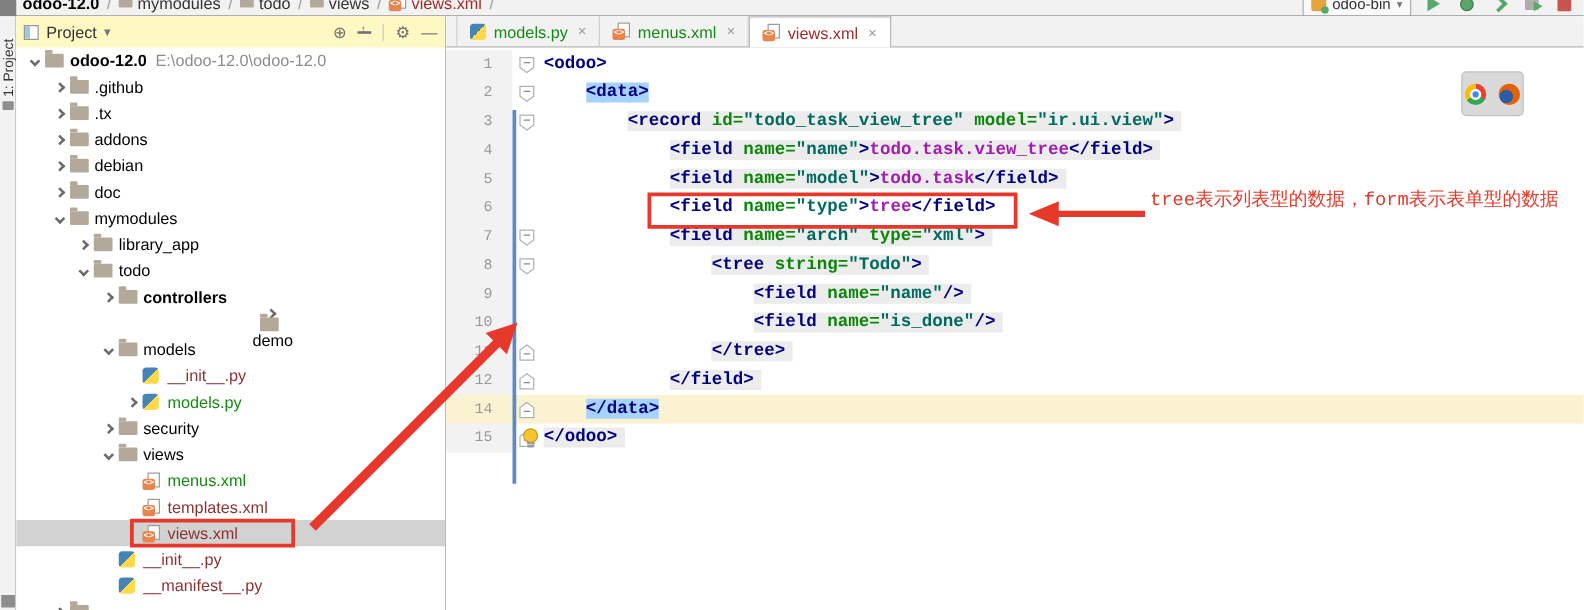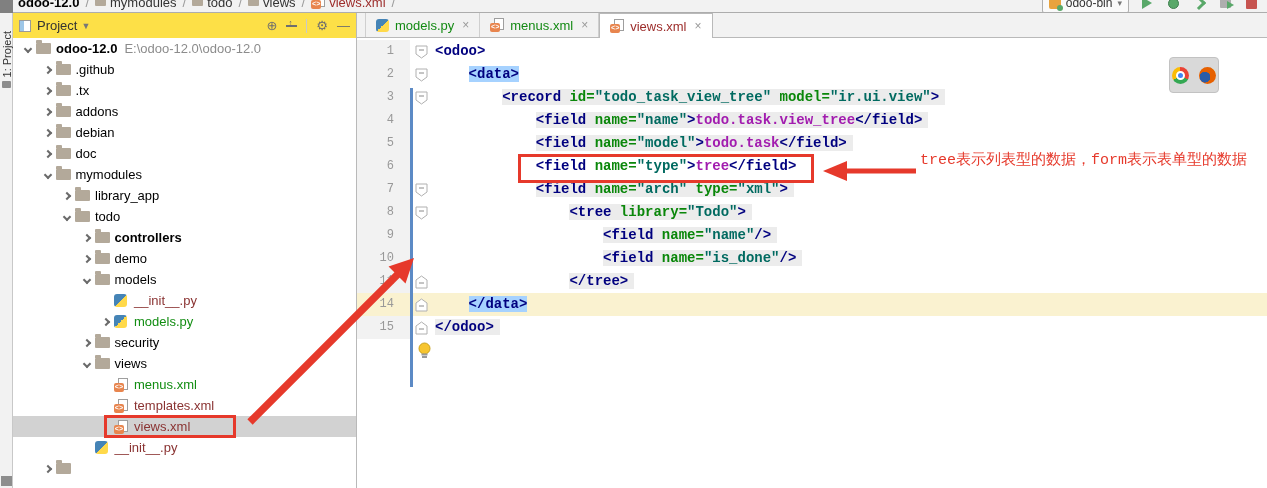--- a/index.html
+++ b/index.html
@@ -42,21 +42,21 @@
   #left-stripe { position:absolute; left:0; top:13px; width:13px; height:475px; background:#f2f2f2;
                  border-right:1px solid #c8c8c8; }
   #stripe-btn { position:absolute; left:0; top:18px; width:13px; height:110px;
                 display:flex; flex-direction:column; align-items:center; }
   #stripe-label { writing-mode:vertical-rl; transform:rotate(180deg); font-size:11px; color:#333; }
   .stripe-folder { width:9px; height:7px; background:#8d8d8d; border-radius:1px; margin-top:4px; }
   #stripe-bottom-sq { position:absolute; left:1px; top:463px; width:11px; height:10px; background:#8d8d8d; }
 
   
   #project-panel { position:absolute; left:13px; top:13px; width:343px; height:475px; background:#fff; }
-  #project-header { height:25px; background:#fde047; display:flex; align-items:center; padding:0 6px;
+  #project-header { height:25px; background:#fef9c3; display:flex; align-items:center; padding:0 6px;
                     font-size:13px; color:#333;justify-content:center; }
   .tw-icon { width:12px; height:12px; border:1px solid #9a9a9a; background:#fff; margin-right:6px; position:relative; }
   .tw-icon::before { content:''; position:absolute; left:0; top:0; width:4px; height:10px; background:#9ec7e8; }
   #project-title { font-weight:normal; }
   #project-caret { color:#777; font-size:9px; margin-left:4px; }
   #header-icons { margin-left:auto; display:flex; align-items:center; gap:9px; color:#6e6e6e; }
   .hdr-ico { font-size:13px; line-height:13px; }
   .hdr-divider { width:1px; height:14px; background:#c9c9c9; }
   .collapse-ico { position:relative; width:11px; height:12px; }
   .collapse-ico::before { content:''; position:absolute; left:0; top:5px; width:11px; height:2px; background:#6e6e6e; }
@@ -303,21 +303,21 @@
         </div>
         <div class="tree-row" style="padding-left: 65.5px; font-weight: bold;">
           <span class="chev-box">
             <span class="chev closed"></span>
           </span>
           <span class="ic-box">
             <span class="ic-folder"></span>
           </span>
           <span class="lbl">controllers</span>
         </div>
-        <div class="tree-row" style="padding-left: 65.5px;">
+        <div class="tree-row" style="padding-left: 65.5px; flex-direction: column;">
           <span class="chev-box">
             <span class="chev closed"></span>
           </span>
           <span class="ic-box">
             <span class="ic-folder"></span>
           </span>
           <span class="lbl">demo</span>
         </div>
         <div class="tree-row" style="padding-left: 65.5px;">
           <span class="chev-box">
@@ -391,20 +391,27 @@
             </span>
           </span>
           <span class="lbl red">views.xml</span>
         </div>
         <div class="tree-row" style="padding-left: 65.5px;">
           <span class="chev-box"></span>
           <span class="ic-box">
             <span class="ic-py"></span>
           </span>
           <span class="lbl red">__init__.py</span>
+        </div>
+        <div class="tree-row" style="padding-left: 65.5px;">
+          <span class="chev-box"></span>
+          <span class="ic-box">
+            <span class="ic-py"></span>
+          </span>
+          <span class="lbl red">__manifest__.py</span>
         </div>
         <div class="tree-row" style="padding-left: 26.5px;">
           <span class="chev-box">
             <span class="chev closed"></span>
           </span>
           <span class="ic-box">
             <span class="ic-folder"></span>
           </span>
           <span class="lbl"></span>
         </div>
@@ -495,41 +502,51 @@
           <span class="src">            <span class="stripe-bg"><span class="t-tag">&lt;field</span><span class="t-attr"> name=</span><span class="t-val">"arch"</span><span class="t-attr"> type=</span><span class="t-val">"xml"</span><span class="t-tag">&gt;</span></span></span>
         </div>
         <div class="code-row">
           <span class="ln">8</span>
           <span class="fold">
             <svg width="13" height="14" class="fold-svg">
               <path d="M1 1 h11 v8 l-5.5 4 L1 9 Z" fill="#fff" stroke="#b0b0b0"></path>
               <line x1="4" x2="9" y1="5" y2="5" stroke="#8a8a8a"></line>
             </svg>
           </span>
-          <span class="src">                <span class="stripe-bg"><span class="t-tag">&lt;tree</span><span class="t-attr"> library=</span><span class="t-val">"Todo"</span><span class="t-tag">&gt;</span></span></span>
+          <span class="src">                <span class="stripe-bg"><span class="t-tag">&lt;tree</span><span class="t-attr"> string=</span><span class="t-val">"Todo"</span><span class="t-tag">&gt;</span></span></span>
         </div>
         <div class="code-row">
           <span class="ln">9</span>
           <span class="fold"></span>
           <span class="src">                    <span class="stripe-bg"><span class="t-tag">&lt;field</span><span class="t-attr"> name=</span><span class="t-val">"name"</span><span class="t-tag">/&gt;</span></span></span>
         </div>
         <div class="code-row">
           <span class="ln">10</span>
           <span class="fold"></span>
           <span class="src">                    <span class="stripe-bg"><span class="t-tag">&lt;field</span><span class="t-attr"> name=</span><span class="t-val">"is_done"</span><span class="t-tag">/&gt;</span></span></span>
         </div>
         <div class="code-row">
           <span class="ln">11</span>
           <span class="fold">
             <svg width="13" height="14" class="fold-svg">
               <path d="M1 13 h11 v-8 L6.5 1 L1 5 Z" fill="#fff" stroke="#b0b0b0"></path>
               <line x1="4" x2="9" y1="8" y2="8" stroke="#8a8a8a"></line>
             </svg>
           </span>
           <span class="src">                <span class="stripe-bg"><span class="t-tag">&lt;/tree&gt;</span></span></span>
+        </div>
+        <div class="code-row">
+          <span class="ln">12</span>
+          <span class="fold">
+            <svg width="13" height="14" class="fold-svg">
+              <path d="M1 13 h11 v-8 L6.5 1 L1 5 Z" fill="#fff" stroke="#b0b0b0"></path>
+              <line x1="4" x2="9" y1="8" y2="8" stroke="#8a8a8a"></line>
+            </svg>
+          </span>
+          <span class="src">            <span class="stripe-bg"><span class="t-tag">&lt;/field&gt;</span></span></span>
         </div>
         <div class="code-row caret">
           <span class="ln">14</span>
           <span class="fold">
             <svg width="13" height="14" class="fold-svg">
               <path d="M1 13 h11 v-8 L6.5 1 L1 5 Z" fill="#fff" stroke="#b0b0b0"></path>
               <line x1="4" x2="9" y1="8" y2="8" stroke="#8a8a8a"></line>
             </svg>
           </span>
           <span class="src">    <span><span class="t-tag tok-sel">&lt;/data&gt;</span></span></span>

